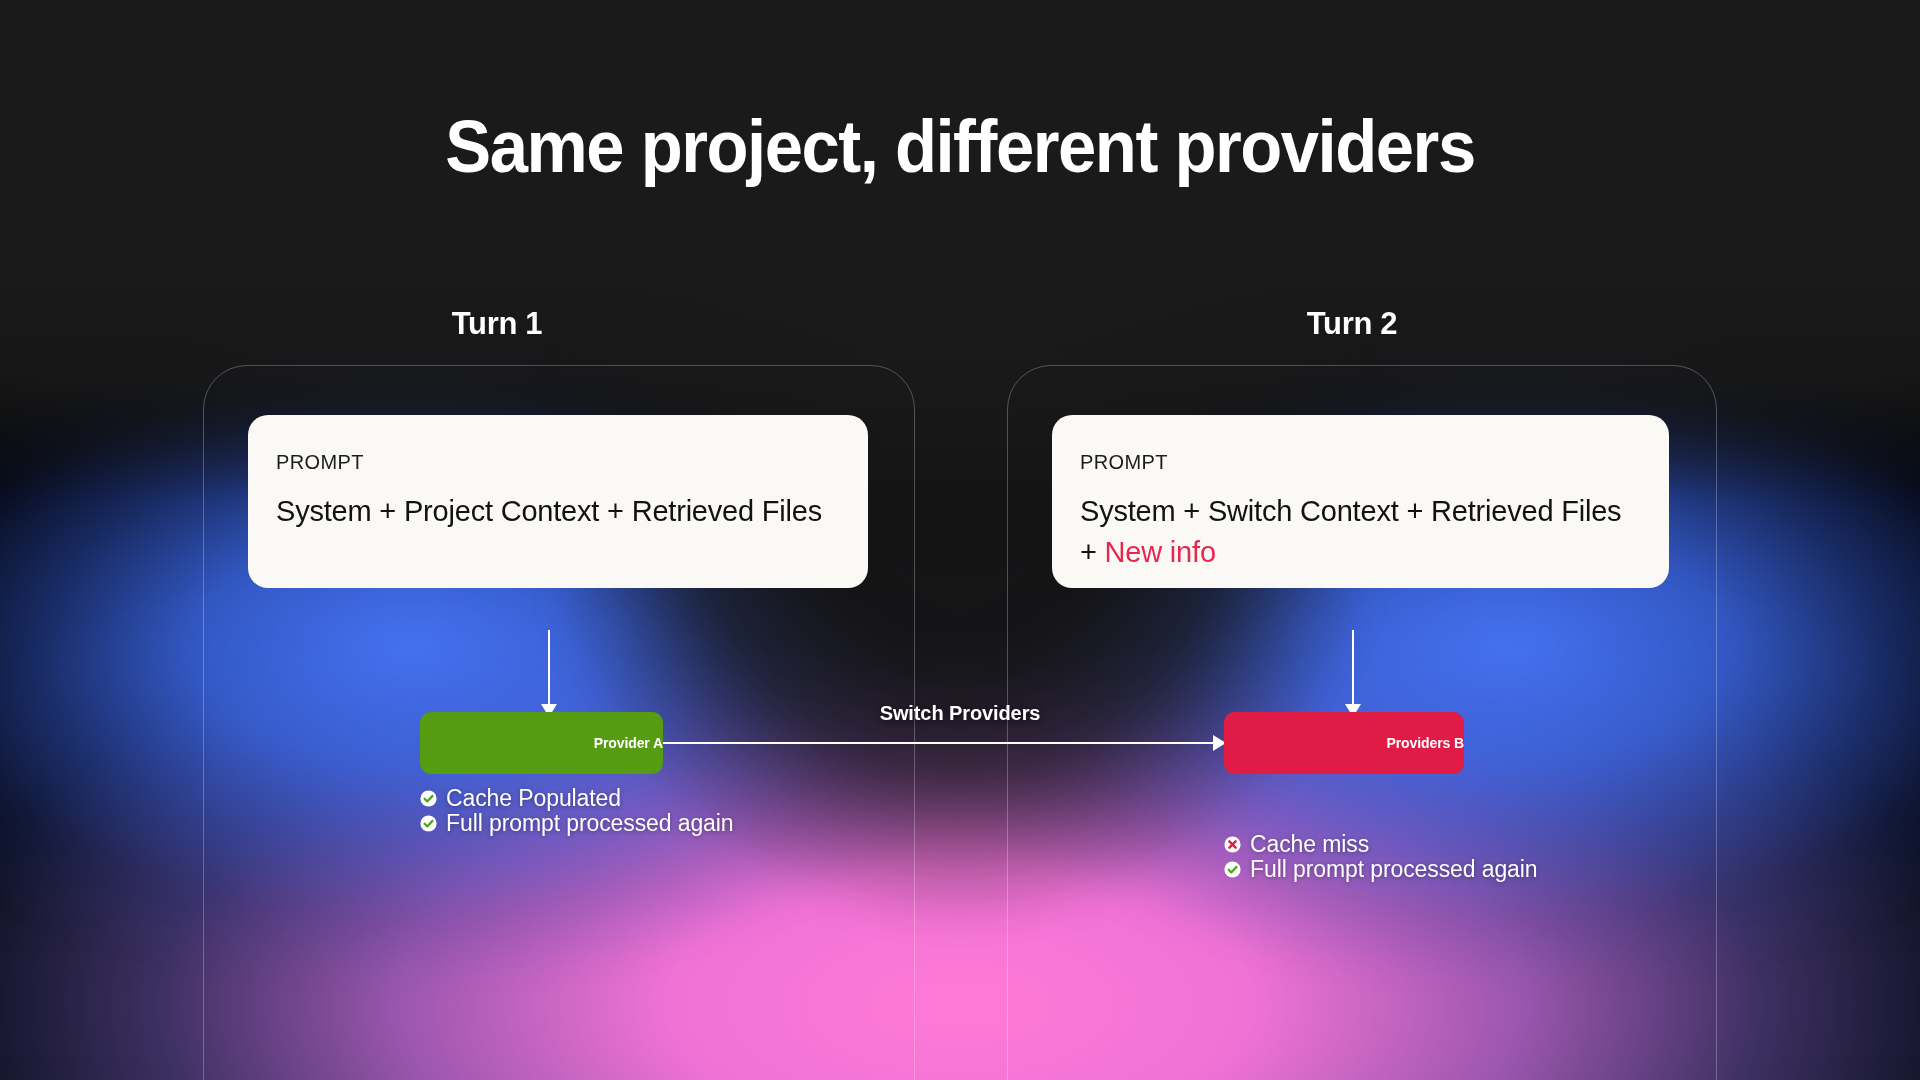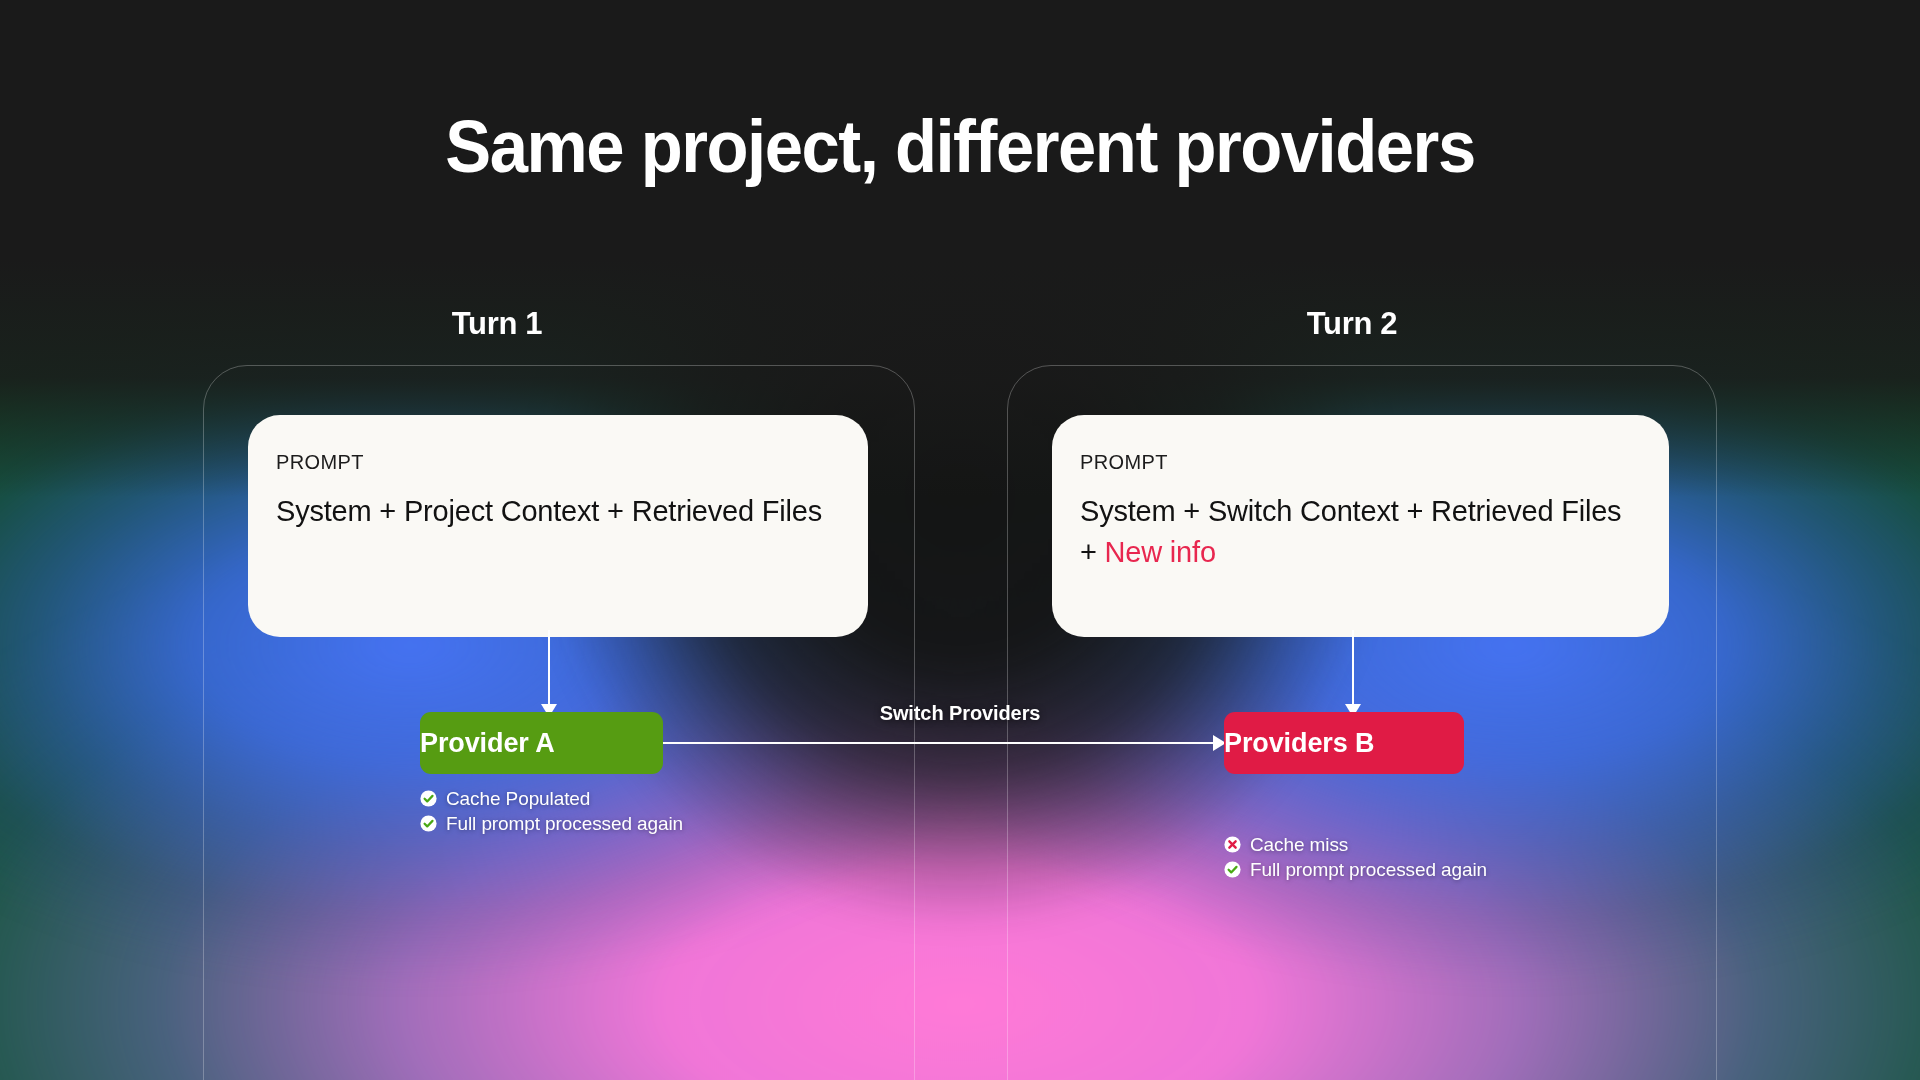--- a/index.html
+++ b/index.html
@@ -9,21 +9,21 @@
     height:1080px;
     overflow:hidden;
     background:#1a1a1a;
     font-family:"Liberation Sans", sans-serif;
   }
 
   #stage {
     position:relative;
     width:1920px;
     height:1080px;
-    background:#14532d;
+    background:#000000;
     overflow:hidden;
   }
 
   
   .bg-layer { position:absolute; pointer-events:none; }
 
   .bg-pink {
     left:-10%; top:48%;
     width:120%; height:60%;
     background:radial-gradient(ellipse 58% 95% at 50% 75%,
@@ -116,22 +116,22 @@
     height:820px;
   }
   #panel-turn1 { left:203px; width:712px; }
   #panel-turn2 { left:1007px; width:710px; }
 
   
   .prompt-card {
     position:absolute;
     top:415px;
     background:#faf9f5;
-    border-radius:32px;
-    height:222px;
+    border-radius:20px;
+    height:173px;
     padding:36px 28px 0 28px;
   }
   #card-turn1 { left:248px; width:620px; }
   #card-turn2 { left:1052px; width:617px; }
 
   .prompt-label {
     color:#1c1c1c;
     font-size:20px;
     font-weight:400;
     letter-spacing:0.4px;
@@ -204,44 +204,44 @@
   }
 
   
   .provider-pill {
     position:absolute;
     top:712px;
     height:62px;
     border-radius:11px;
     display:flex;
     align-items:center;
-    justify-content:flex-start;
-    color:#ffffff;
-    font-size:27px;
+    justify-content:flex-end;
+    color:#ffffff;
+    font-size:14px;
     font-weight:700;
     letter-spacing:-0.1px;
   }
   #pill-provider-a { left:420px; width:243px; background:#569c12; }
   #pill-provider-b { left:1224px; width:240px; background:#e01b45; }
 
   
   .status-list { position:absolute; }
   #status-turn1 { left:420px; top:786px; }
   #status-turn2 { left:1224px; top:832px; }
 
   .status-item {
     display:flex;
     align-items:center;
     gap:9px;
     height:25px;
     margin-bottom:0px;
   }
   .status-item .status-text {
     color:#ffffff;
-    font-size:19px;
+    font-size:23px;
     font-weight:400;
     letter-spacing:-0.1px;
     white-space:nowrap;
     text-shadow:0 1px 4px rgba(0,0,0,0.35);
   }
   .status-icon {
     width:17px; height:17px;
     flex:0 0 17px;
     display:block;
   }

